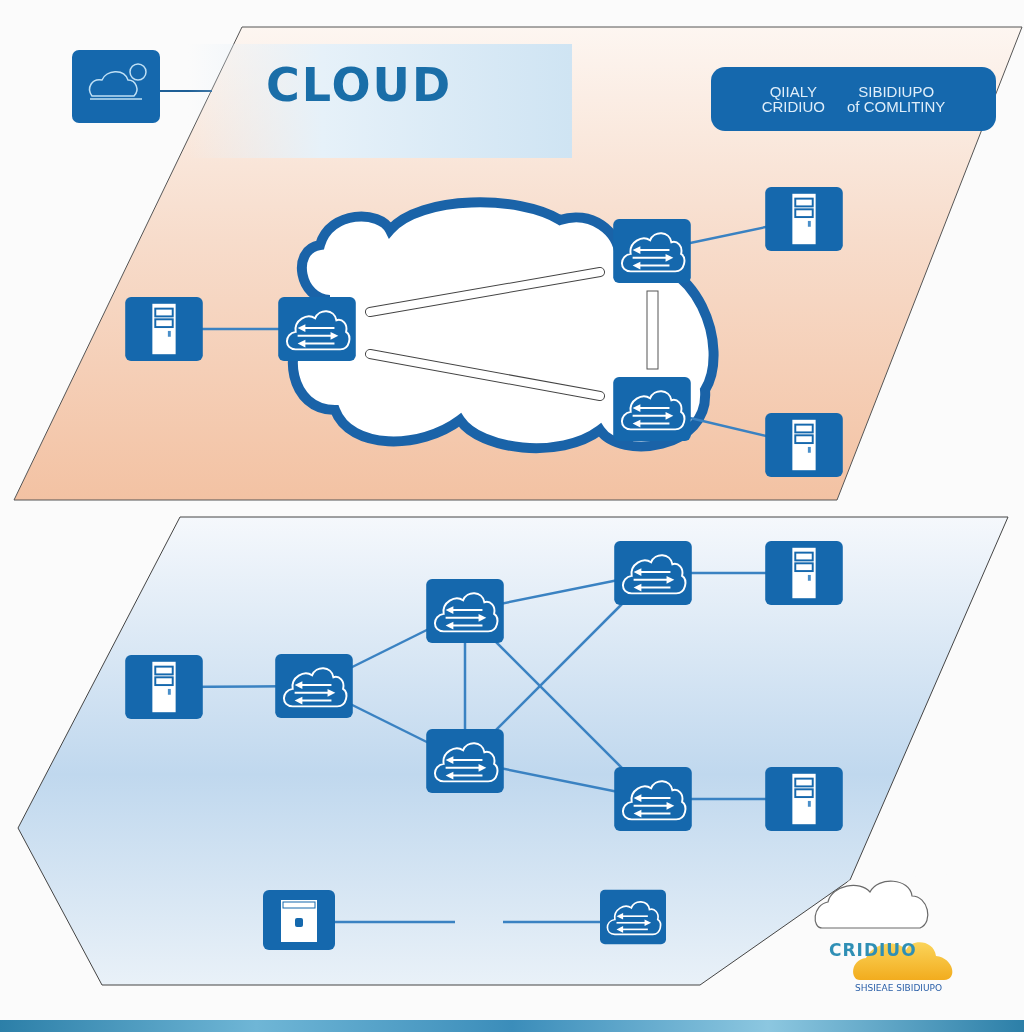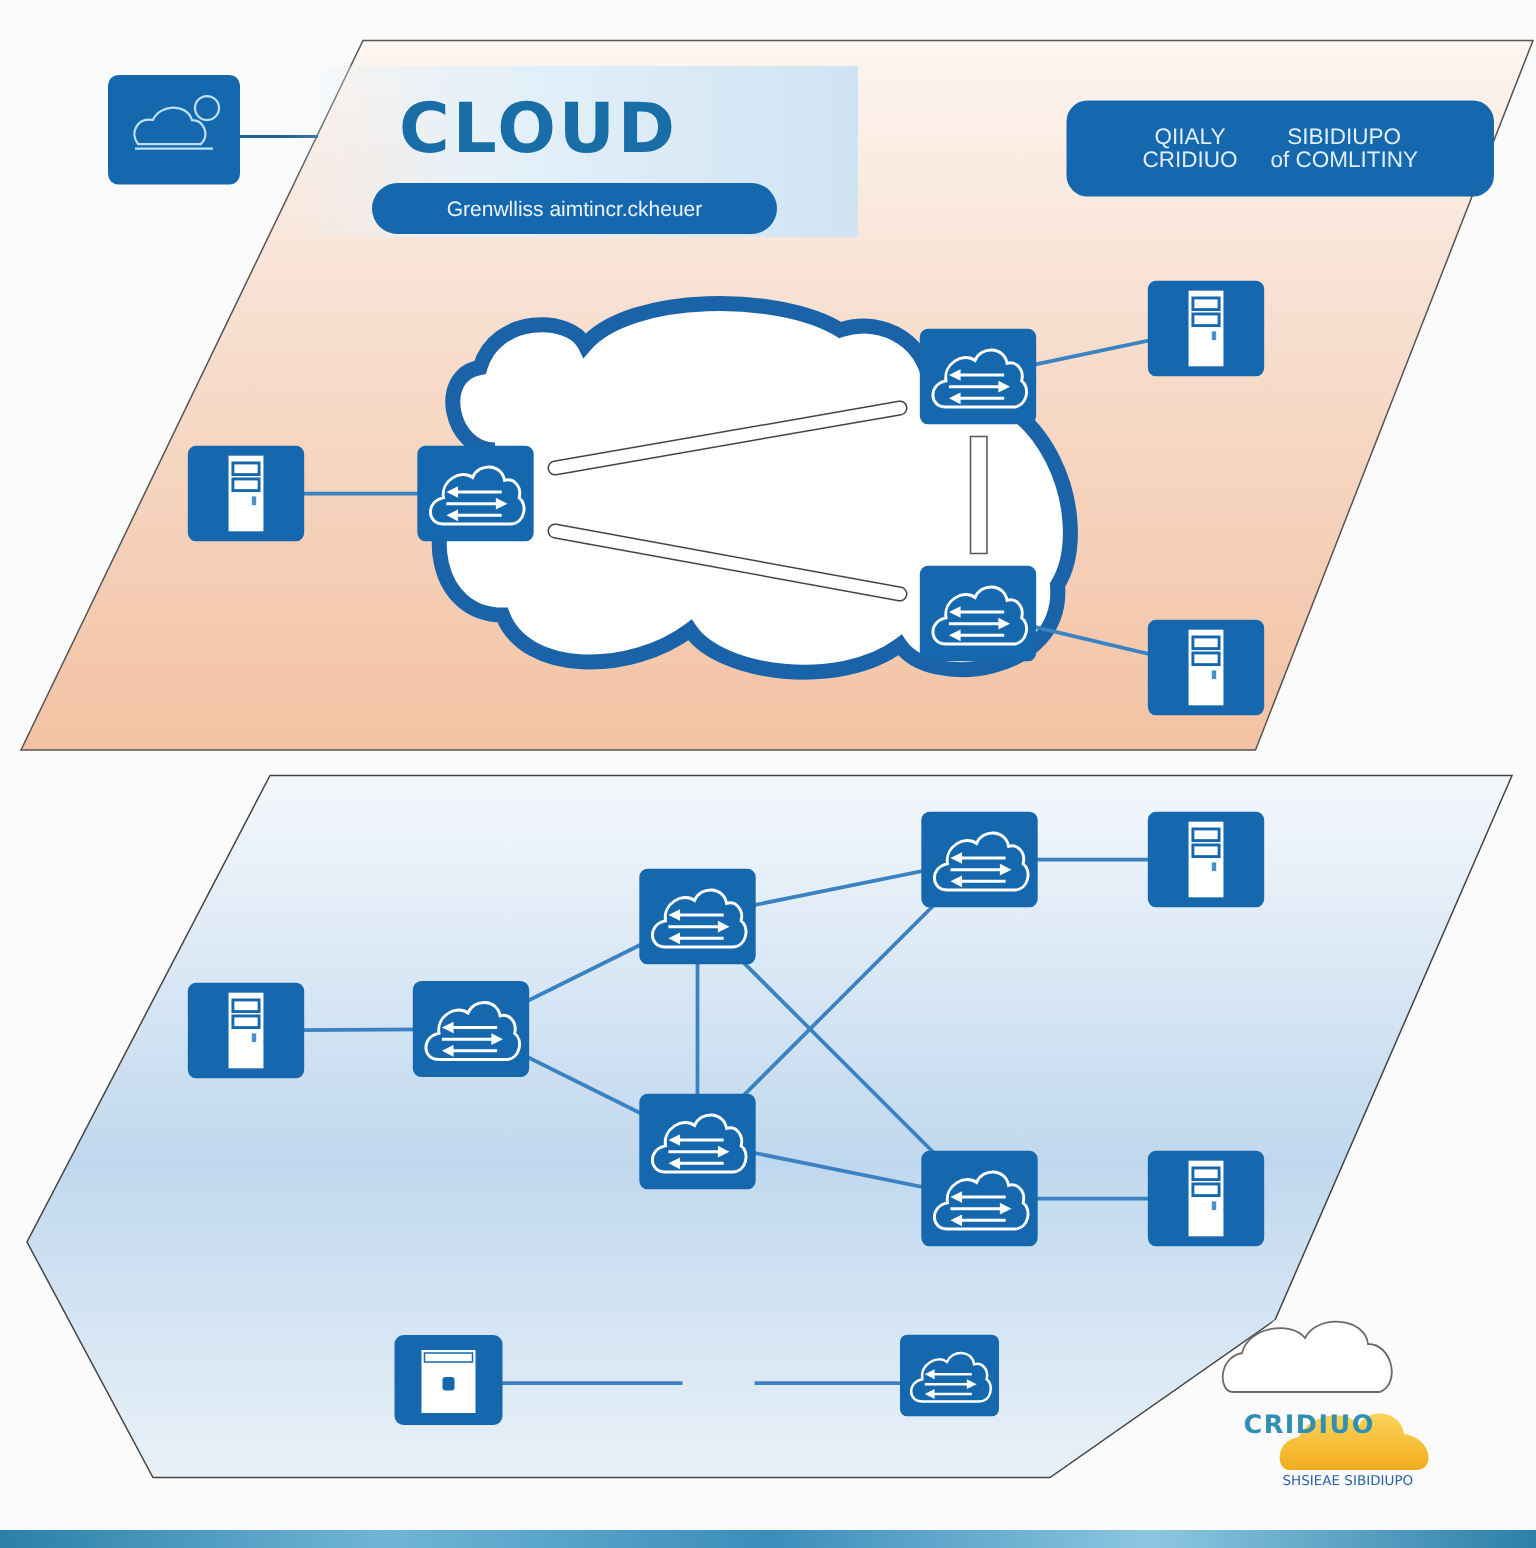--- a/index.html
+++ b/index.html
@@ -148,21 +148,20 @@
       <circle cx="138" cy="72" r="8" fill="none" stroke="#bfe0f5" stroke-width="1.5"></circle>
       <line x1="90" y1="99" x2="142" y2="99" stroke="#bfe0f5" stroke-width="1.5"></line>
     </g>
 
     <path d="M822 928 C812 928 812 905 828 902 C832 885 860 880 870 892 C878 876 910 878 912 896 C928 896 934 922 920 928 Z" fill="#ffffff" stroke="#6a6a6a" stroke-width="1.2"></path>
     <path d="M860 980 C850 980 850 960 866 958 C872 944 896 938 906 950 C912 938 934 940 936 956 C954 958 958 980 944 980 Z" fill="url(#yellow)"></path>
   </svg>
 
   <div class="title-band"></div>
   <div class="cloud-title">CLOUD</div>
-  <div class="subtitle-pill">Grenwlliss aimtincr.ckheuer</div>
   <div class="badge">
     <div class="col">
       <span>QIIALY</span>
       <span>CRIDIUO</span>
     </div>
     <div class="col">
       <span>SIBIDIUPO</span>
       <span>of COMLITINY</span>
     </div>
   </div>

